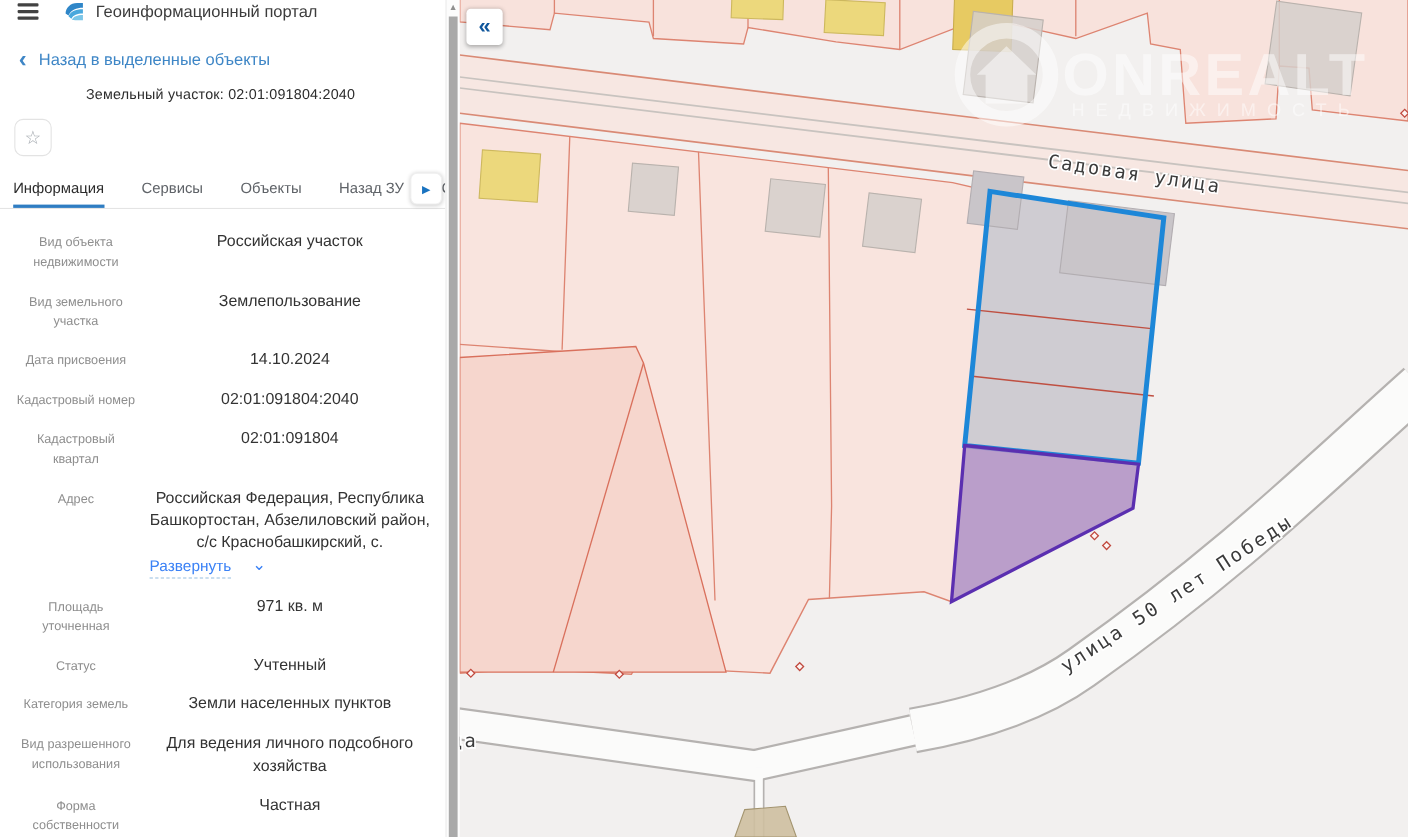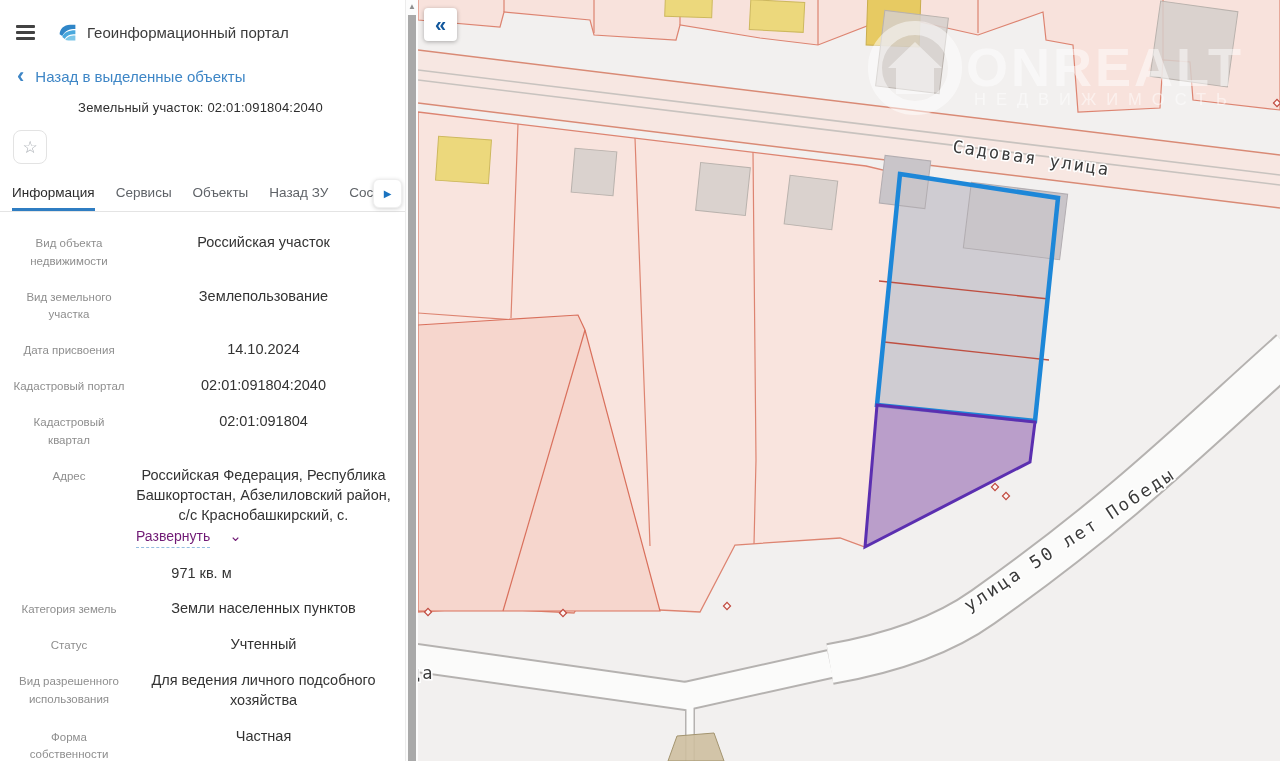--- a/index.html
+++ b/index.html
@@ -2,48 +2,48 @@
 <html><head>
 <meta charset="utf-8">
 <style>
   * { margin:0; padding:0; box-sizing:border-box; }
   html,body { width:1280px; height:761px; }
   body { font-family:"Liberation Sans", sans-serif; background:#fff; }
   .screen { position:relative; width:1280px; height:761px; overflow:hidden; background:#fff; }
 
   
   .sidebar { position:absolute; left:0; top:0; width:405px; height:761px; background:#fff; overflow:hidden; }
-  .app-header { display:flex; align-items:center; padding:22px 16px 0 16px; }
+  .app-header { display:flex; align-items:center; padding:0 16px 0 16px; }
   .hamburger { width:19px; height:15px; display:flex; flex-direction:column; justify-content:space-between; cursor:pointer; }
   .hamburger span { display:block; height:2.6px; background:#424242; border-radius:1px; }
   .logo { margin-left:22px; width:21px; height:21px; flex:0 0 auto; }
   .app-title { margin-left:9px; font-size:15px; color:#3c3c3c; }
 
   .back-row { display:flex; align-items:center; gap:11px; padding:0 17px; margin-top:25px; color:#3e86c6; cursor:pointer; }
   .back-chevron { font-size:22px; line-height:16px; font-weight:bold; transform:translateY(-1px); }
   .back-label { font-size:15px; }
 
   .obj-title { margin:15px 16px 0 12px; font-size:13px; font-weight:500; color:#2d2d2d; letter-spacing:.2px;text-align:center; }
 
   .star-btn { margin:15px 0 0 13px; width:34px; height:34px; border:1px solid #e3e3e3; border-radius:8px; background:#fff;
               color:#a6abb1; font-size:17px; display:flex; align-items:center; justify-content:center; cursor:pointer; }
 
   .tabs-wrap { position:relative; margin-top:13px; border-bottom:1px solid #e4e4e4; }
-  .tabs { display:flex; gap:21px; padding-left:12px; white-space:nowrap; overflow:hidden; }
+  .tabs { display:flex; gap:34px; padding-left:12px; white-space:nowrap; overflow:hidden; }
   .tab { font-size:13.5px; color:#5f6368; padding:8px 0 11px 0; cursor:pointer; flex:0 0 auto; }
   .tab.active { color:#2b2b2b; border-bottom:3px solid #2f7dc2; padding-bottom:8px; }
   .tab-scroll { position:absolute; right:3px; top:2px; width:29px; height:29px; background:#fff; border:1px solid #efefef;
                 border-radius:6px; box-shadow:0 1px 4px rgba(0,0,0,.18); color:#1a73c0; font-size:10px;
                 display:flex; align-items:center; justify-content:center; cursor:pointer; z-index:2; }
 
   .fields { padding:20px 14px 0 12px; }
   .frow { display:flex; margin-bottom:15px;text-align:center; }
   .flabel { flex:0 0 124px; padding-right:10px; padding-top:3px; font-size:11.5px; line-height:1.55; color:#8e8e8e; }
   .fvalue { flex:1; font-size:14.5px; line-height:1.4; color:#333; }
-  .expand { margin-top:2px; display:flex; align-items:center; gap:19px; color:#701a75; cursor:pointer; font-size:14px; }
+  .expand { margin-top:2px; display:flex; align-items:center; gap:19px; color:#3b82f6; cursor:pointer; font-size:14px; }
   .expand-text { border-bottom:1px dashed rgba(62,134,198,.55); }
   .expand-chevron { font-size:15px; line-height:9px; transform:translateY(-2px); }
 
   
   .panel-scrollbar { position:absolute; left:405px; top:0; width:13px; height:761px; background:#fcfcfc; border-left:1px solid #ececec; }
   .scroll-arrow { position:absolute; top:2px; left:0; right:0; text-align:center; font-size:8px; color:#8f8f8f; }
   .scroll-thumb { position:absolute; left:2px; right:2px; top:15px; bottom:0; background:#a9a9a9; }
 
   
   .map { position:absolute; left:418px; top:0; width:862px; height:761px; background:#f2f0ef; cursor:grab; }
@@ -108,44 +108,45 @@
         </div>
         <div class="frow">
           <div class="flabel">Вид земельного участка</div>
           <div class="fvalue"><span>Землепользование</span></div>
         </div>
         <div class="frow">
           <div class="flabel">Дата присвоения</div>
           <div class="fvalue"><span>14.10.2024</span></div>
         </div>
         <div class="frow">
-          <div class="flabel">Кадастровый портал</div>
+          <div class="flabel">Кадастровый номер</div>
           <div class="fvalue"><span>02:01:091804:2040</span></div>
         </div>
         <div class="frow">
           <div class="flabel">Кадастровый квартал</div>
           <div class="fvalue"><span>02:01:091804</span></div>
         </div>
         <div class="frow">
           <div class="flabel">Адрес</div>
           <div class="fvalue"><span>Российская Федерация, Республика Башкортостан, Абзелиловский район, с/с Краснобашкирский, с.</span><div class="expand">
               <span class="expand-text">Развернуть</span>
               <span class="expand-chevron">⌄</span>
             </div></div>
         </div>
         <div class="frow">
+          <div class="flabel">Площадь уточненная</div>
           <div class="fvalue"><span>971 кв. м</span></div>
+        </div>
+        <div class="frow">
+          <div class="flabel">Статус</div>
+          <div class="fvalue"><span>Учтенный</span></div>
         </div>
         <div class="frow">
           <div class="flabel">Категория земель</div>
           <div class="fvalue"><span>Земли населенных пунктов</span></div>
-        </div>
-        <div class="frow">
-          <div class="flabel">Статус</div>
-          <div class="fvalue"><span>Учтенный</span></div>
         </div>
         <div class="frow">
           <div class="flabel">Вид разрешенного использования</div>
           <div class="fvalue"><span>Для ведения личного подсобного хозяйства</span></div>
         </div>
         <div class="frow">
           <div class="flabel">Форма собственности</div>
           <div class="fvalue"><span>Частная</span></div>
         </div>
       </div>

